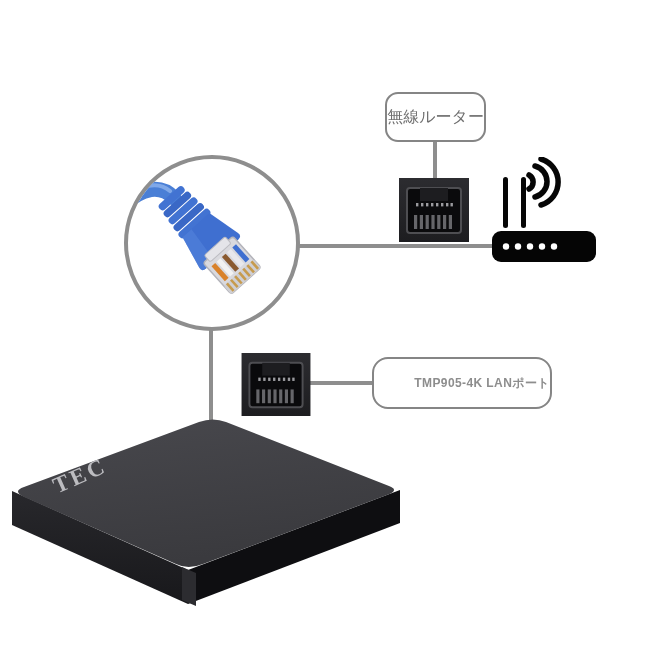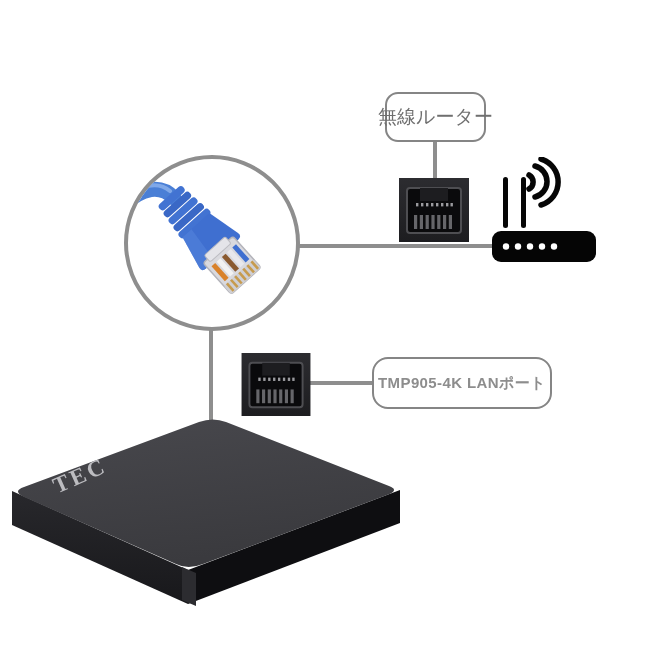--- a/index.html
+++ b/index.html
@@ -28,26 +28,26 @@
   .line-port-h    { left: 310px; top: 381px; width: 66px; height: 4px; }
   .label-box {
     position: absolute; z-index: 3;
     border: 2.5px solid #858585; border-radius: 13px;
     background: #ffffff;
     display: flex; align-items: center; justify-content: center;
     white-space: nowrap;
   }
   .router-box {
     left: 385px; top: 92px; width: 101px; height: 50px;
-    font-size: 19px; color: #6f6f6f; font-weight: 400;
+    font-size: 16px; color: #6f6f6f; font-weight: 400;
   }
   .port-box {
     left: 372px; top: 357px; width: 180px; height: 52px;
     border-radius: 16px;
-    font-size: 15px; color: #8d8d8d; font-weight: 600; letter-spacing: 0.4px;
+    font-size: 12px; color: #8d8d8d; font-weight: 600; letter-spacing: 0.4px; justify-content: flex-end;
   }
   .photo-circle {
     position: absolute; left: 124px; top: 155px;
     width: 176px; height: 176px;
     border: 4px solid #8e8e8e; border-radius: 50%;
     background: #ffffff; overflow: hidden; z-index: 2;
   }
   .rj45-icon { position: absolute; z-index: 3; }
   .rj45-top    { left: 398px; top: 178px; }
   .rj45-middle { left: 240px; top: 353px; }

